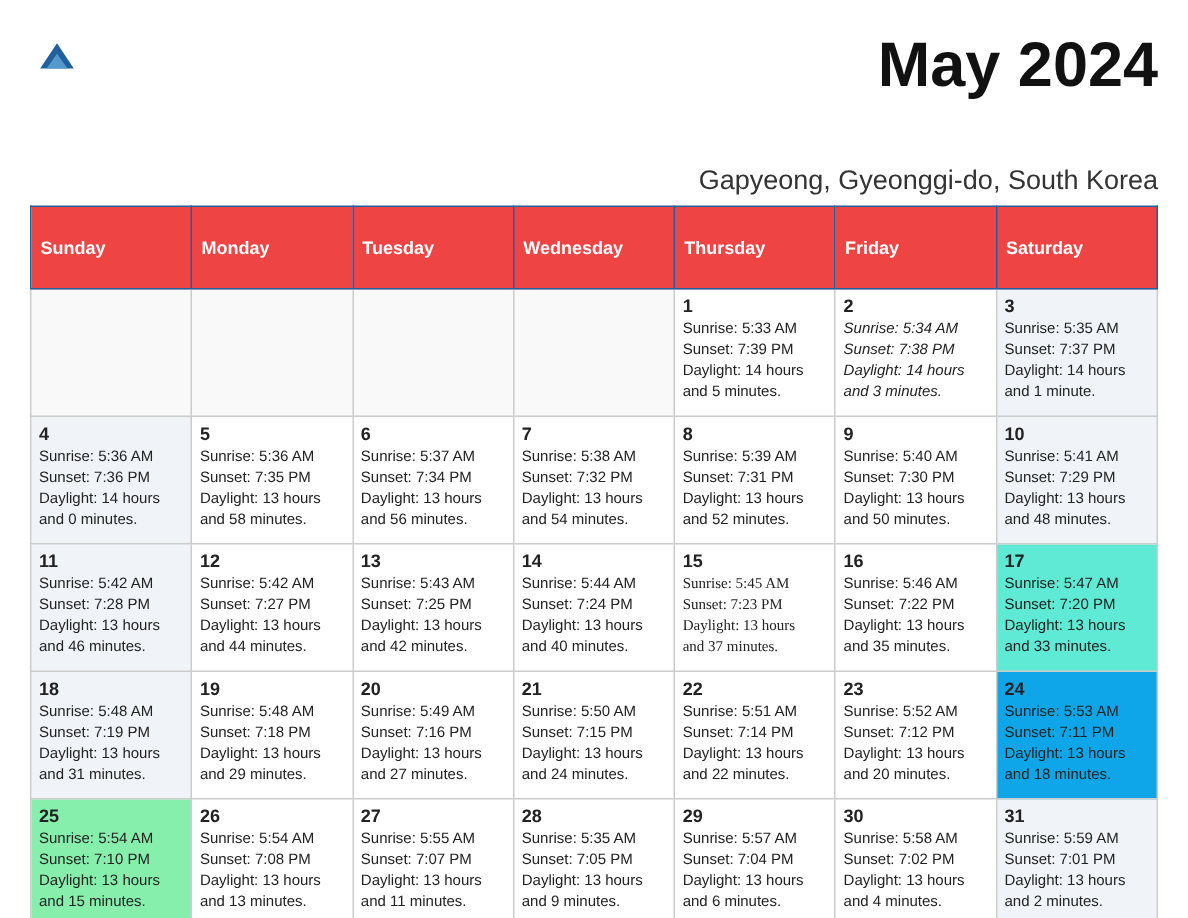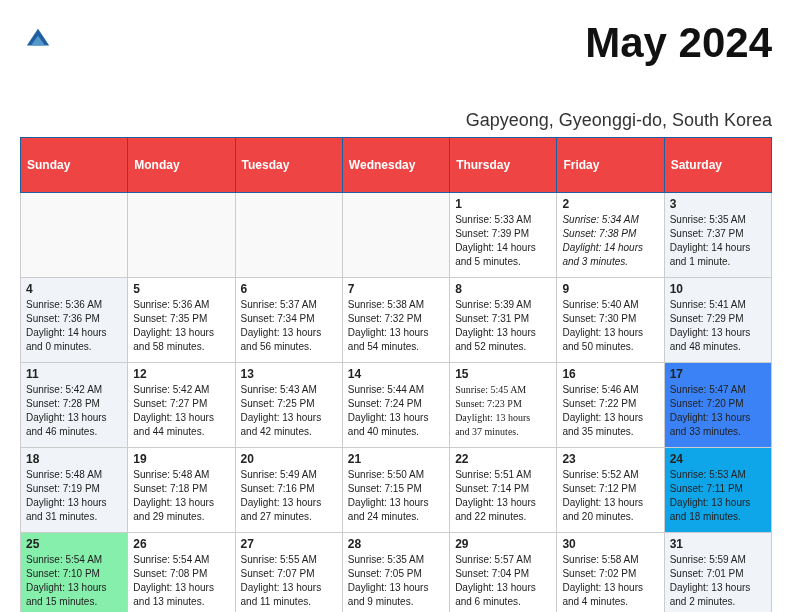--- a/index.html
+++ b/index.html
@@ -232,21 +232,21 @@
 Daylight: 13 hours
 and 37 minutes.</div>
         </td>
         <td>
           <span class="day-num">16</span>
           <div class="day-info" style="white-space: pre-line;">Sunrise: 5:46 AM
 Sunset: 7:22 PM
 Daylight: 13 hours
 and 35 minutes.</div>
         </td>
-        <td style="background: #3b82f6;">
+        <td style="background: #5eead4;">
           <span class="day-num">17</span>
           <div class="day-info" style="white-space: pre-line;">Sunrise: 5:47 AM
 Sunset: 7:20 PM
 Daylight: 13 hours
 and 33 minutes.</div>
         </td>
       </tr>
       <tr class="week-row">
         <td style="background: rgb(240, 244, 248);">
           <span class="day-num">18</span>

